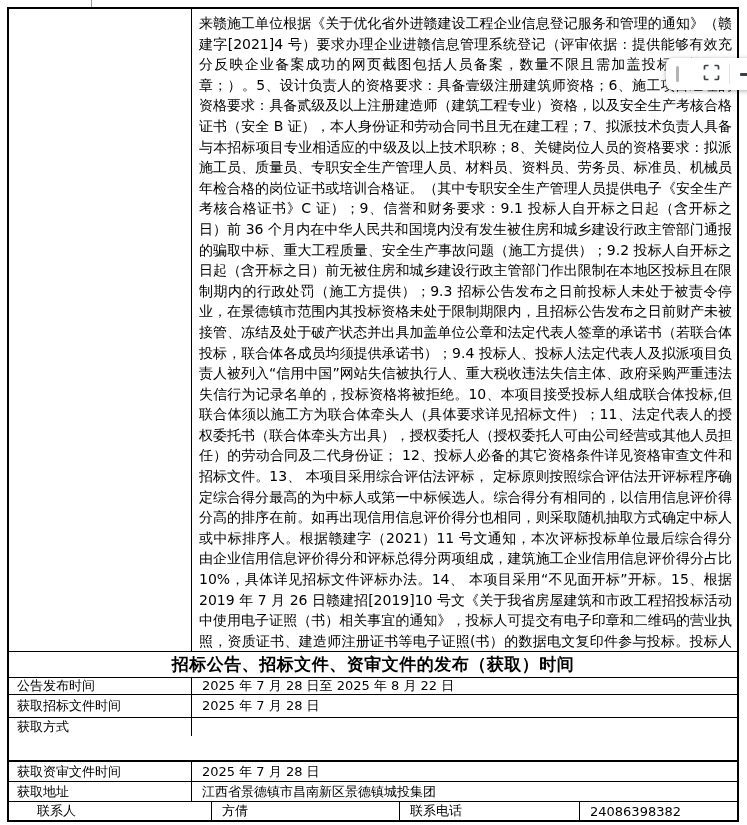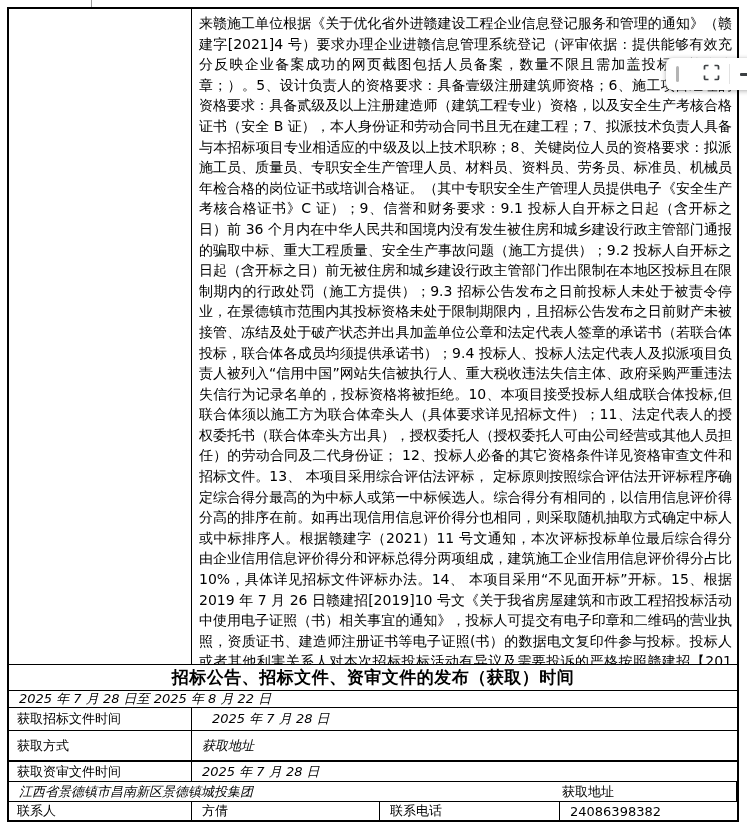--- a/index.html
+++ b/index.html
@@ -24,23 +24,23 @@
   }
   .section-header-row{
     flex:none;height:26px;border-top:1px solid #000;box-sizing:border-box;
     display:flex;align-items:center;justify-content:center;
     font-size:17px;font-weight:bold;letter-spacing:.5px;
   }
   .row{flex:none;display:flex;border-top:1px solid #000;box-sizing:border-box;align-items:stretch;font-size:13px;}
   .row.thick{border-top-width:2px;}
   .cell{display:flex;align-items:center;padding:0 8px;box-sizing:border-box;min-width:0;white-space:nowrap;overflow:hidden;}
   .label-cell{width:183px;flex:none;border-right:1px solid #000;}
-  .value-cell{flex:1;padding-left:10px;font-style:italic;}
-  .r1{height:17px;} .r2{height:23px;gap:10px;} .r3{height:30px;} .r4{height:21px;} .r5{height:20px;}
-  .contact-row{flex:1 1 auto;}
+  .value-cell{flex:1;padding-left:10px;}
+  .r1{height:17px;} .r2{height:23px;} .r3{height:16px;flex-direction:column;} .r4{height:21px;margin-top:27px;} .r5{height:20px;}
+  .contact-row{flex:1 1 auto;padding-left:20px;}
   .contact-name-cell{width:188px;flex:none;border-right:1px solid #000;padding-left:10px;}
   .contact-phone-label-cell{width:180px;flex:none;border-right:1px solid #000;padding-left:10px;text-align:right;}
   .contact-phone-cell{flex:1;padding-left:10px;}
   
   .viewer-toolbar{
     position:absolute;left:666px;top:58px;width:90px;height:32px;z-index:9;
     background:#ffffff;border-radius:6px 0 0 6px;
     box-shadow:0 1px 5px rgba(0,0,0,.30), 0 0 1px rgba(0,0,0,.18);
     display:flex;align-items:center;
   }
@@ -61,37 +61,38 @@
   <div class="main-row">
     <div class="left-empty-cell"></div>
     <div class="notice-cell">来赣施工单位根据《关于优化省外进赣建设工程企业信息登记服务和管理的通知》（赣建字[2021]4 号）要求办理企业进赣信息管理系统登记（评审依据：提供能够有效充分反映企业备案成功的网页截图包括人员备案，数量不限且需加盖投标人单位公章；）。5、设计负责人的资格要求：具备壹级注册建筑师资格；6、施工项目经理的资格要求：具备贰级及以上注册建造师（建筑工程专业）资格，以及安全生产考核合格证书（安全 B 证），本人身份证和劳动合同书且无在建工程；7、拟派技术负责人具备与本招标项目专业相适应的中级及以上技术职称；8、关键岗位人员的资格要求：拟派施工员、质量员、专职安全生产管理人员、材料员、资料员、劳务员、标准员、机械员年检合格的岗位证书或培训合格证。（其中专职安全生产管理人员提供电子《安全生产考核合格证书》C 证）；9、信誉和财务要求：9.1 投标人自开标之日起（含开标之日）前 36 个月内在中华人民共和国境内没有发生被住房和城乡建设行政主管部门通报的骗取中标、重大工程质量、安全生产事故问题（施工方提供）；9.2 投标人自开标之日起（含开标之日）前无被住房和城乡建设行政主管部门作出限制在本地区投标且在限制期内的行政处罚（施工方提供）；9.3 招标公告发布之日前投标人未处于被责令停业，在景德镇市范围内其投标资格未处于限制期限内，且招标公告发布之日前财产未被接管、冻结及处于破产状态并出具加盖单位公章和法定代表人签章的承诺书（若联合体投标，联合体各成员均须提供承诺书）；9.4 投标人、投标人法定代表人及拟派项目负责人被列入“信用中国”网站失信被执行人、重大税收违法失信主体、政府采购严重违法失信行为记录名单的，投标资格将被拒绝。10、本项目接受投标人组成联合体投标,但联合体须以施工方为联合体牵头人（具体要求详见招标文件）；11、法定代表人的授权委托书（联合体牵头方出具），授权委托人（授权委托人可由公司经营或其他人员担任）的劳动合同及二代身份证； 12、投标人必备的其它资格条件详见资格审查文件和招标文件。13、 本项目采用综合评估法评标， 定标原则按照综合评估法开评标程序确定综合得分最高的为中标人或第一中标候选人。综合得分有相同的，以信用信息评价得分高的排序在前。如再出现信用信息评价得分也相同，则采取随机抽取方式确定中标人或中标排序人。根据赣建字（2021）11 号文通知，本次评标投标单位最后综合得分由企业信用信息评价得分和评标总得分两项组成，建筑施工企业信用信息评价得分占比 10%，具体详见招标文件评标办法。14、 本项目采用“不见面开标”开标。15、根据 2019 年 7 月 26 日赣建招[2019]10 号文《关于我省房屋建筑和市政工程招投标活动中使用电子证照（书）相关事宜的通知》，投标人可提交有电子印章和二维码的营业执照，资质证书、建造师注册证书等电子证照(书）的数据电文复印件参与投标。投标人或者其他利害关系人对本次招标投标活动有异议及需要投诉的严格按照赣建招【2017】13 号文件执行。16、本工程不接受受到景德镇市建设行政主管部门依法作出的行政处罚决定中明确限制了投标人投标资格期限的企业参加投标。</div>
   </div>
 
   <div class="section-header-row">
     <span>招标公告、招标文件、资审文件的发布（获取）时间</span>
   </div>
 
   <div class="row r1">
+    <div class="cell label-cell">公告发布时间</div>
     <div class="cell value-cell">2025 年 7 月 28 日至 2025 年 8 月 22 日</div>
   </div>
   <div class="row r2">
     <div class="cell label-cell">获取招标文件时间</div>
     <div class="cell value-cell">2025 年 7 月 28 日</div>
   </div>
   <div class="row r3">
     <div class="cell label-cell">获取方式</div>
     <div class="cell value-cell">获取地址</div>
   </div>
   <div class="row r4 thick">
     <div class="cell label-cell">获取资审文件时间</div>
     <div class="cell value-cell">2025 年 7 月 28 日</div>
   </div>
   <div class="row r5">
+    <div class="cell label-cell">获取地址</div>
     <div class="cell value-cell">江西省景德镇市昌南新区景德镇城投集团</div>
-    <div class="cell label-cell">获取地址</div>
   </div>
 
   <div class="row contact-row">
     <div class="cell label-cell">联系人</div>
     <div class="cell contact-name-cell">方倩</div>
     <div class="cell contact-phone-label-cell">联系电话</div>
     <div class="cell contact-phone-cell">24086398382</div>
   </div>
 
 </div>

